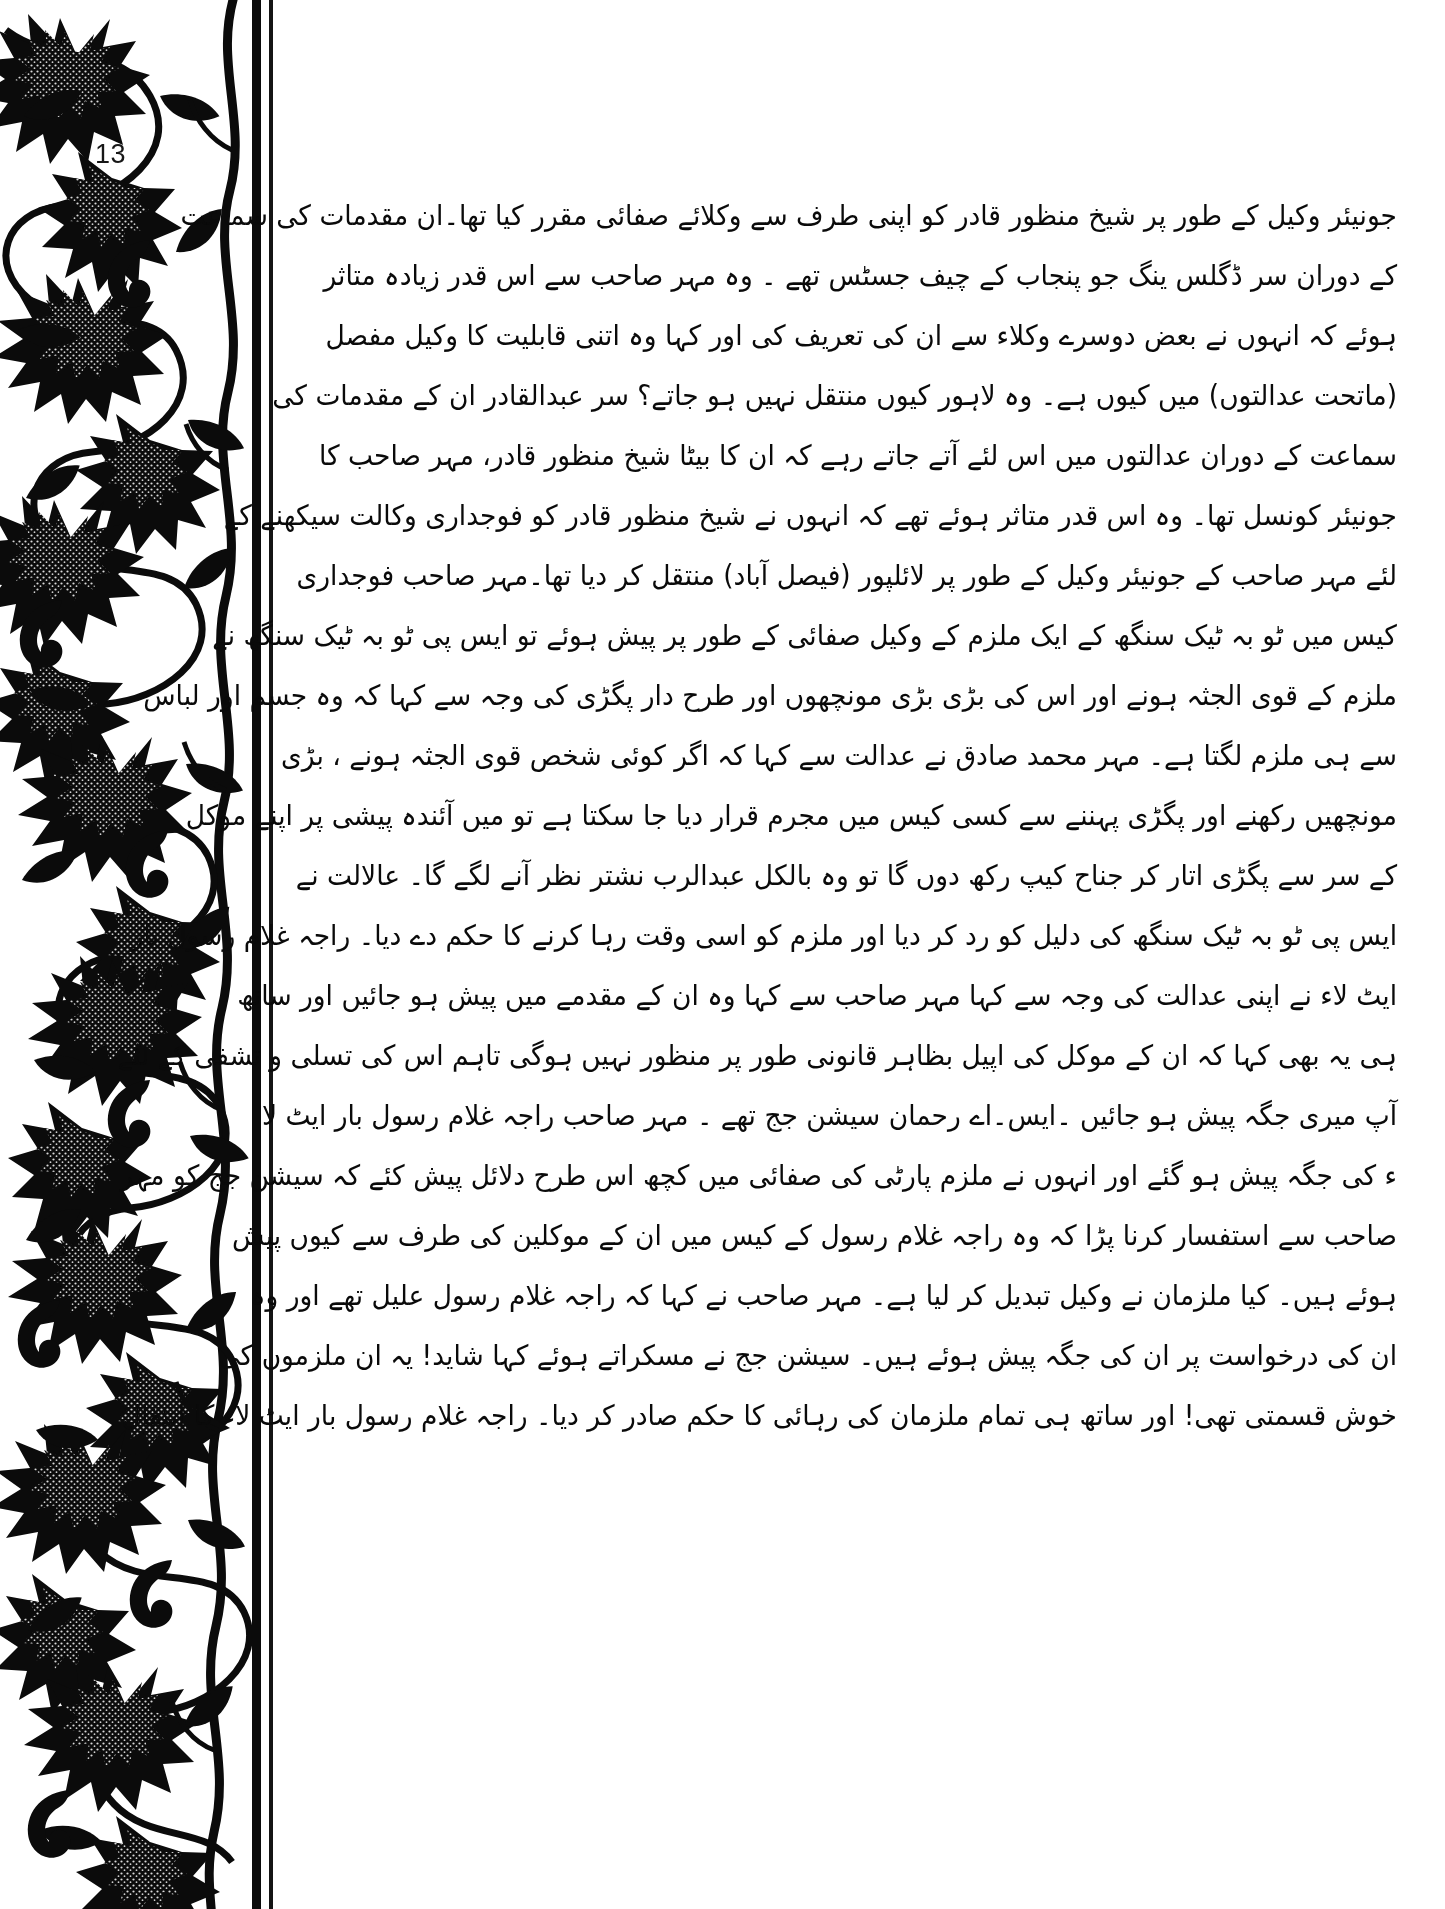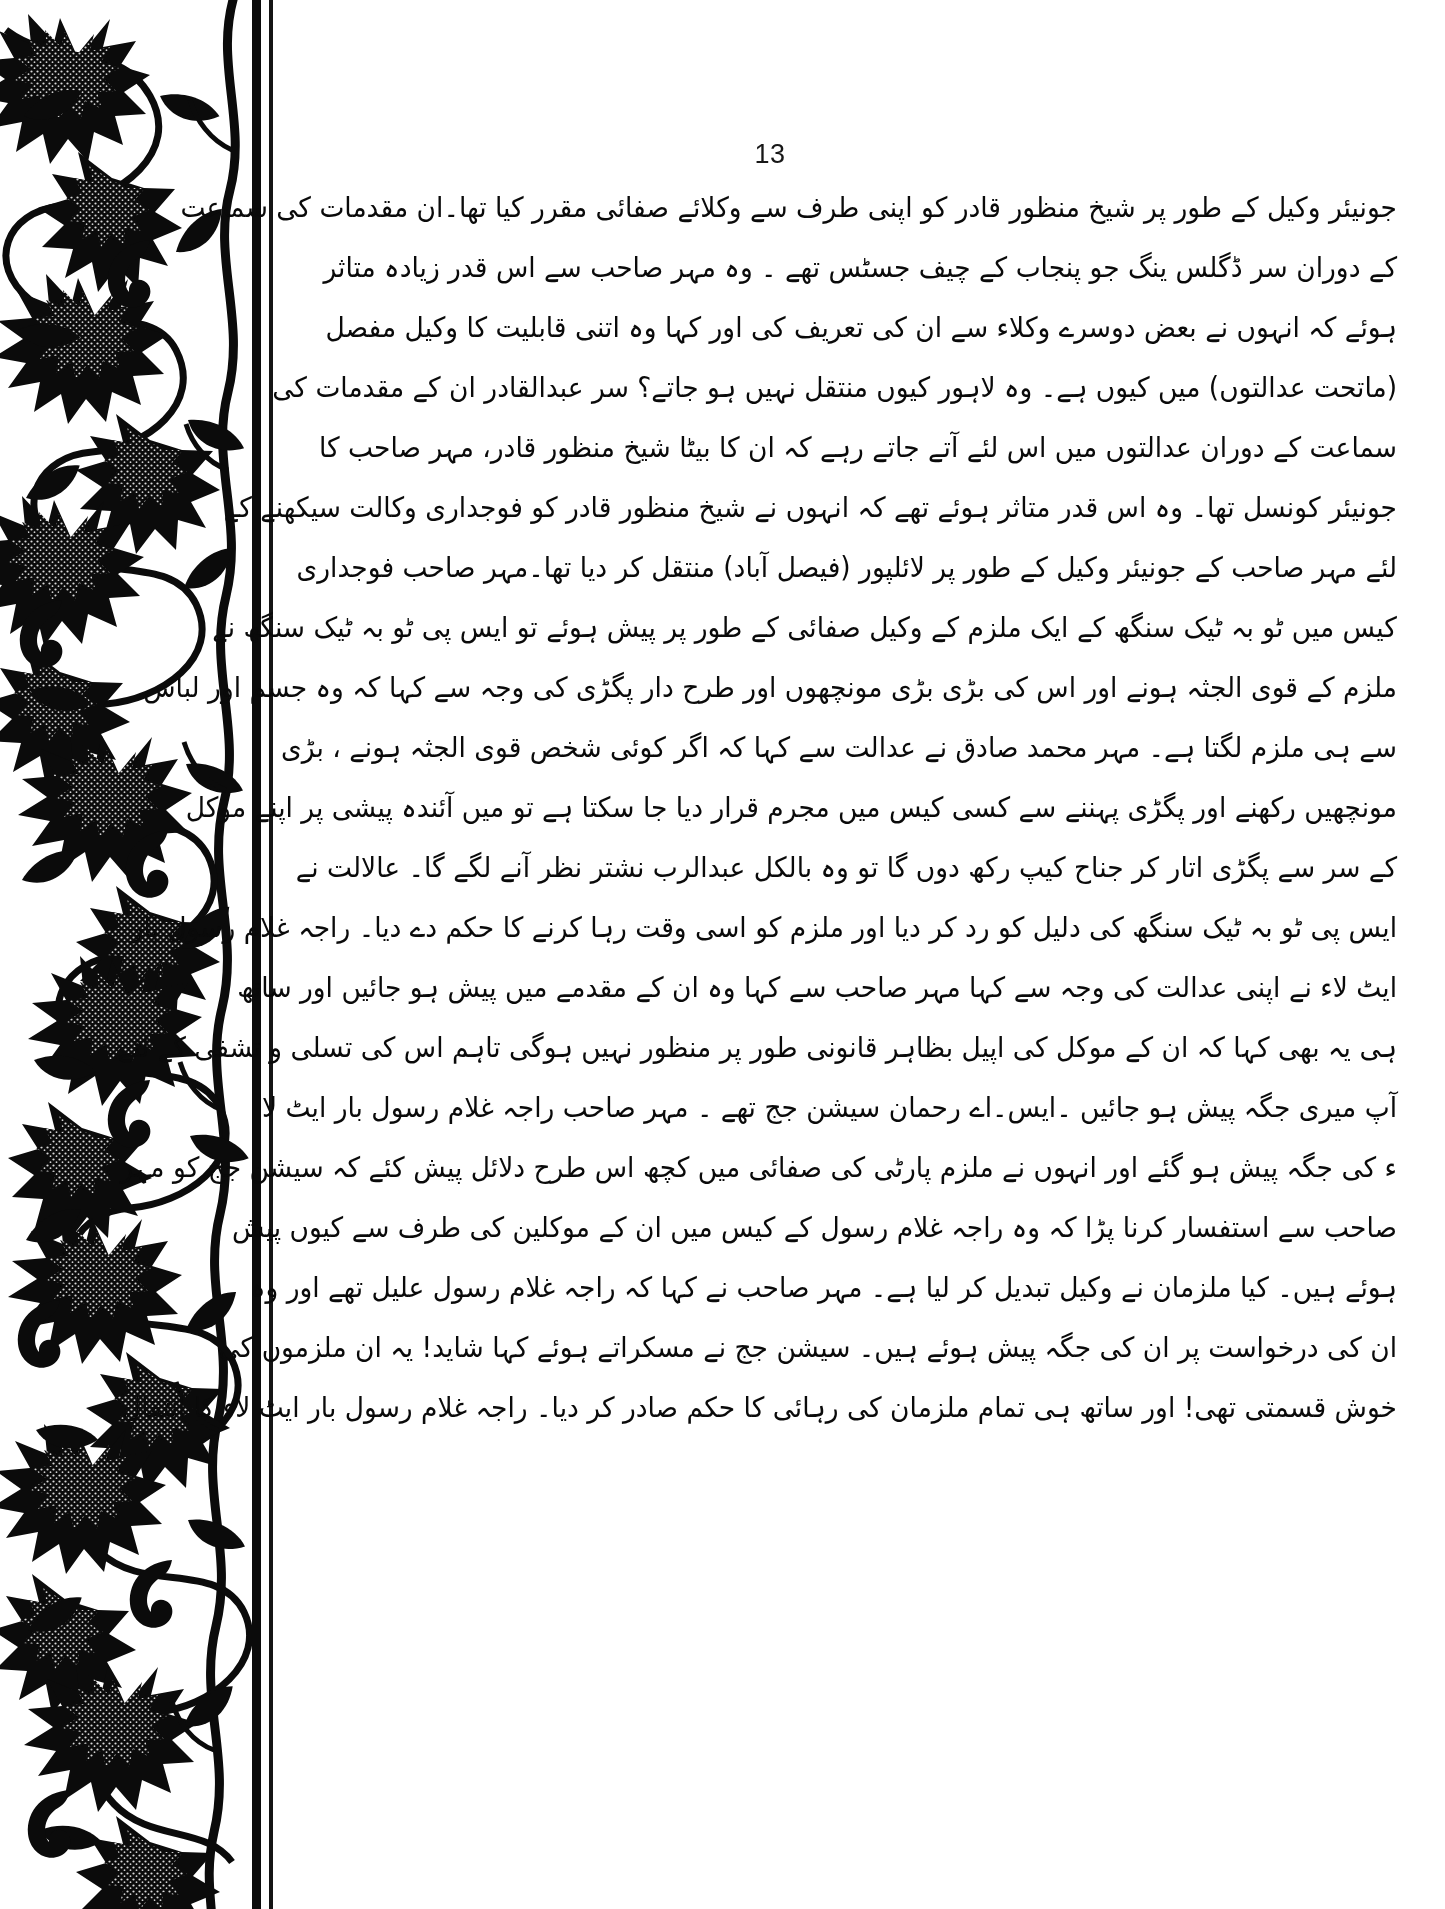--- a/index.html
+++ b/index.html
@@ -44,33 +44,33 @@
     left: 269px; top: -4px;
     width: 4px; height: 1916px;
     background: #141414;
   }
 
   
   #page-number {
     position: absolute;
     left: 0; top: 139px;
     width: 1445px;
-    text-align: center;
+    text-align: left;
     font-family: "Liberation Sans", sans-serif;
     font-size: 27px;
     color: #171717;
     letter-spacing: 0.5px;
     padding-left: 95px;
   }
 
   
   #text-block {
     position: absolute;
     right: 48px;
-    top: 177px;
+    top: 185px;
     width: 1070px;
     direction: rtl;
     text-align: right;
   }
   .text-line {
     font-family: "DejaVu Sans", "Liberation Sans", sans-serif;
     direction: rtl;
     unicode-bidi: isolate;
     color: #0a0a0a;
     font-size: 26.5px;

